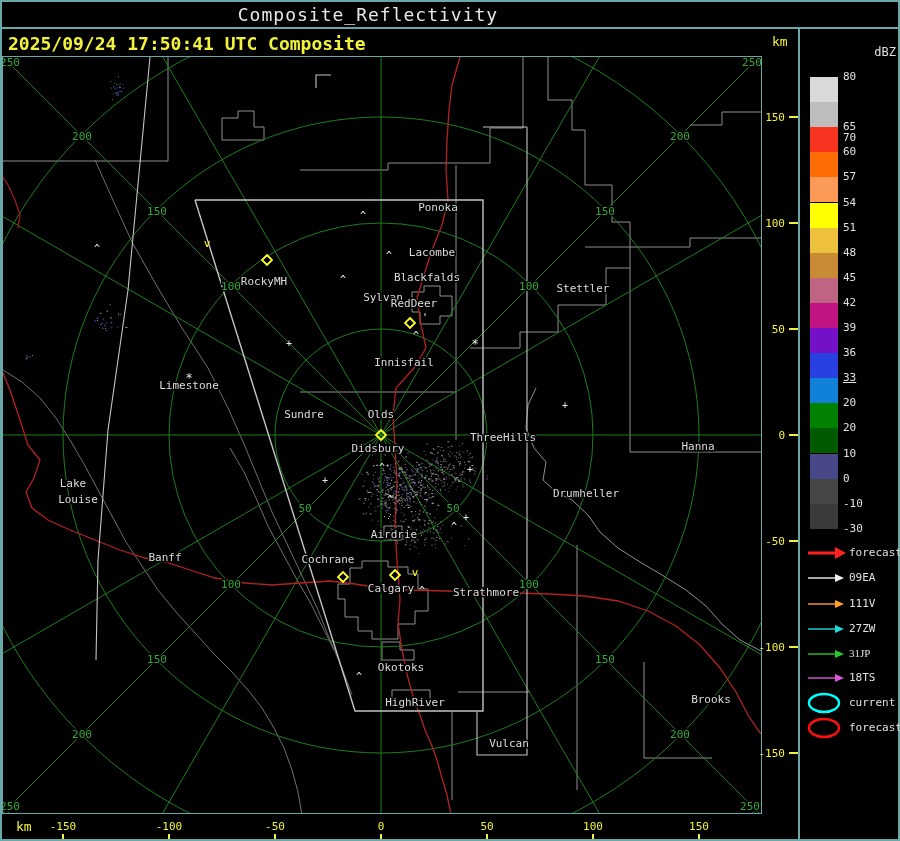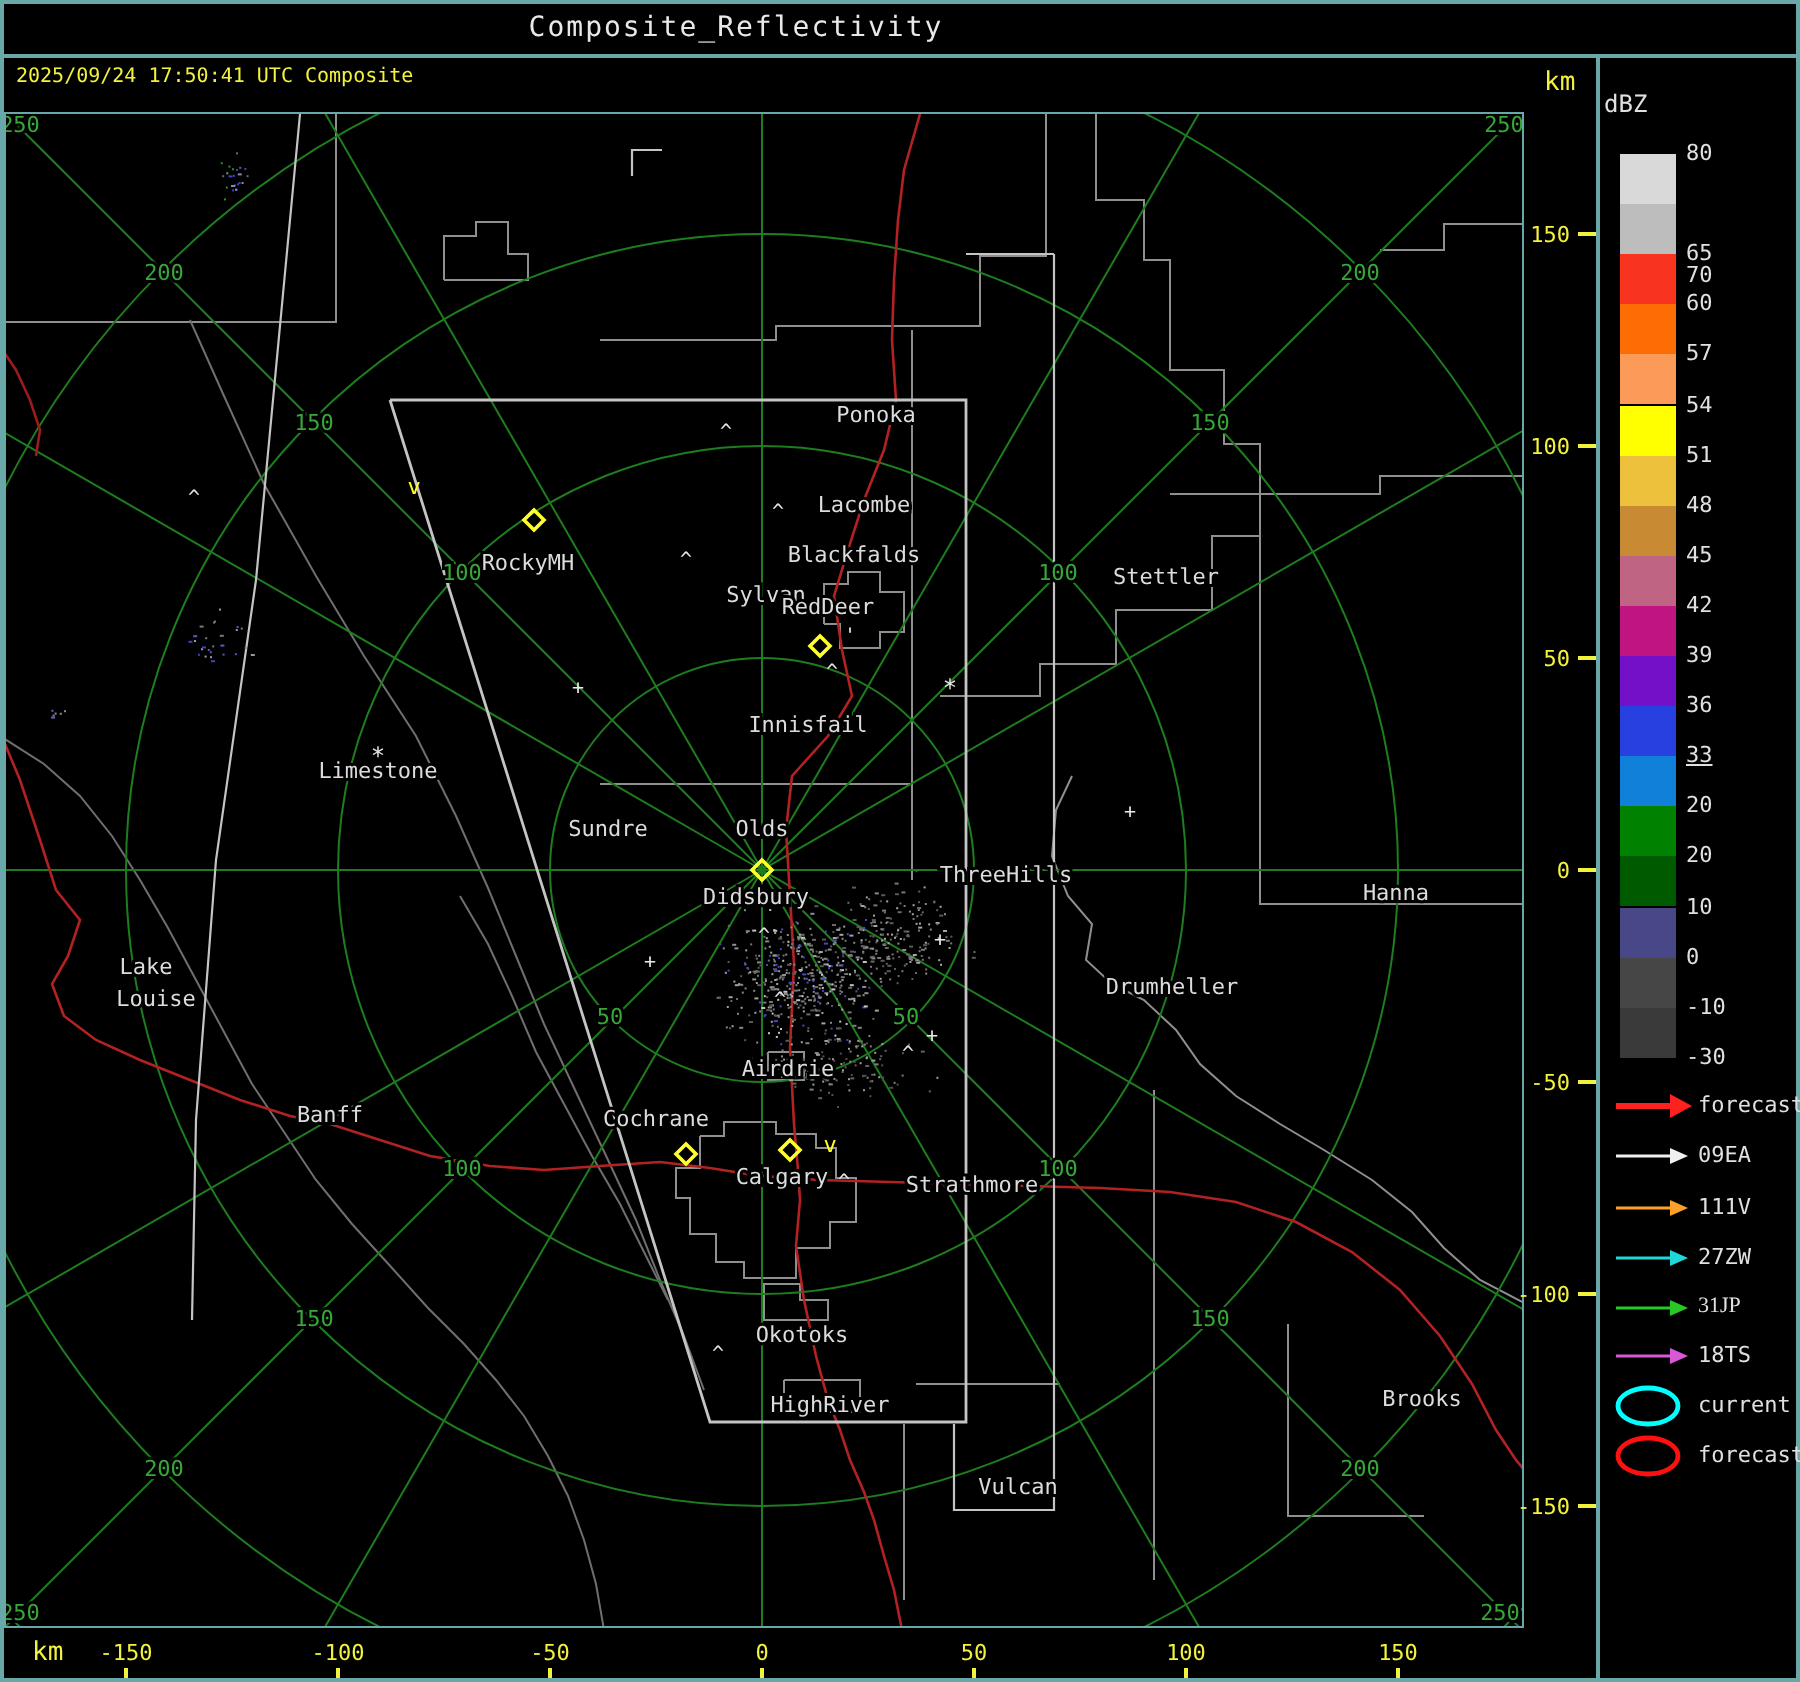--- a/index.html
+++ b/index.html
@@ -1,29 +1,29 @@
 <!DOCTYPE html>
 <html><head>
 <meta charset="utf-8">
 <style>
   html,body{margin:0;padding:0;background:#000;}
   body{width:900px;height:841px;position:relative;overflow:hidden;
        font-family:"DejaVu Sans Mono",monospace;}
   .teal{position:absolute;background:#69a8a8;}
   #titlebar{position:absolute;left:2px;top:2px;width:732px;height:25px;
-    color:#e8e8e8;font-size:14px;line-height:25px;text-align:center;letter-spacing:1px;}
-  #timestamp{position:absolute;left:8px;top:33px;color:#f2f23c;font-size:10px;}
+    color:#e8e8e8;font-size:18px;line-height:25px;text-align:center;letter-spacing:1px;}
+  #timestamp{position:absolute;left:8px;top:33px;color:#f2f23c;font-size:18px;font-weight:bold;}
   #km-top{position:absolute;left:772px;top:34px;color:#f2f23c;font-size:13px;}
   #map-svg{position:absolute;left:2px;top:56px;}
   .rlabel{position:absolute;width:40px;text-align:right;color:#f2f23c;font-size:11px;height:13px;}
   .rtick{position:absolute;width:9px;height:2px;background:#f2f23c;}
   .blabel{position:absolute;width:50px;text-align:center;color:#f2f23c;font-size:11px;top:820px;}
   .btick{position:absolute;width:2px;height:5px;background:#f2f23c;top:834px;}
   #km-bottom{position:absolute;left:16px;top:819px;color:#f2f23c;font-size:13px;}
-  #dbz-title{position:absolute;left:802px;top:45px;width:94px;text-align:left;
+  #dbz-title{position:absolute;left:802px;top:45px;width:94px;text-align:right;
      color:#e0e0e0;font-size:12px;}
   .cb-block{position:absolute;left:810px;width:28px;}
   .cb-label{position:absolute;left:843px;width:44px;color:#e0e0e0;font-size:11px;height:13px;}
   .trk-label{position:absolute;left:849px;width:50px;color:#e0e0e0;font-size:11px;height:13px;}
   .trk-svg{position:absolute;left:806px;}
 </style>
 </head>
 <body>
 
 <div class="teal" style="left:0;top:0;width:900px;height:2px;"></div>

